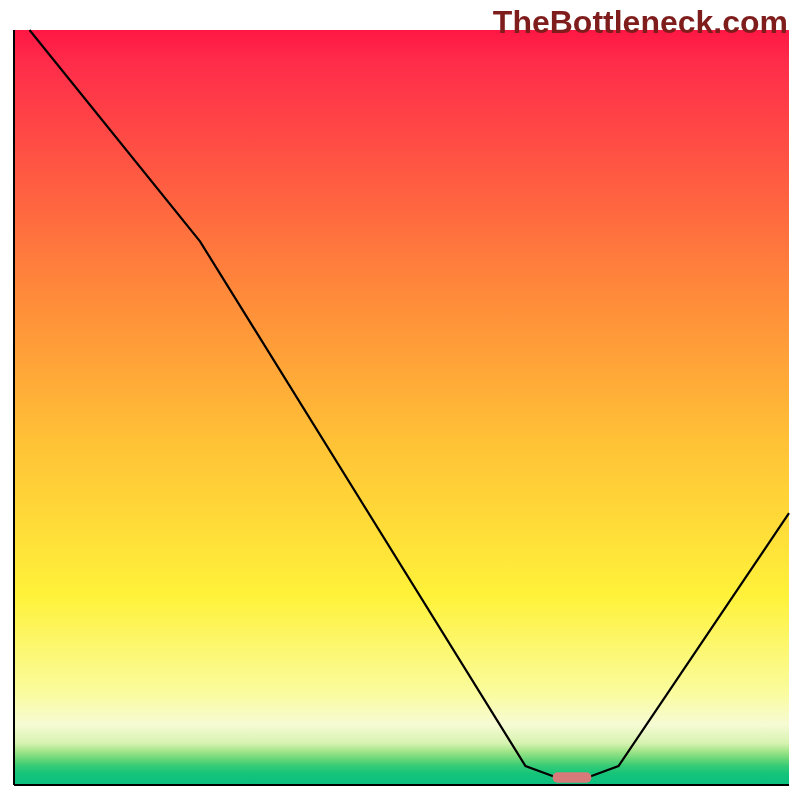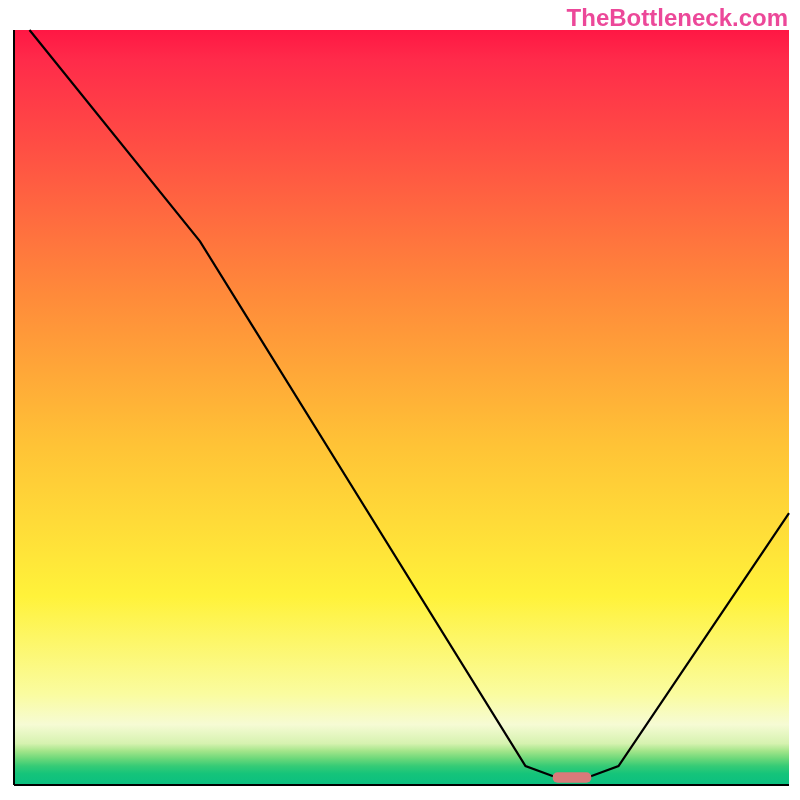--- a/index.html
+++ b/index.html
@@ -7,23 +7,23 @@
     width: 800px;
     height: 800px;
     position: relative;
     font-family: Arial, sans-serif;
     background: #fff;
   }
   .watermark {
     position: absolute;
     top: 4px;
     right: 12px;
-    font-size: 24px;
+    font-size: 32px;
     font-weight: bold;
-    color: #ec4899;
+    color: #7f1d1d;
     z-index: 10;
   }
   .chart-area {
     position: absolute;
     top: 0;
     left: 0;
     width: 800px;
     height: 800px;
   }
 </style>

